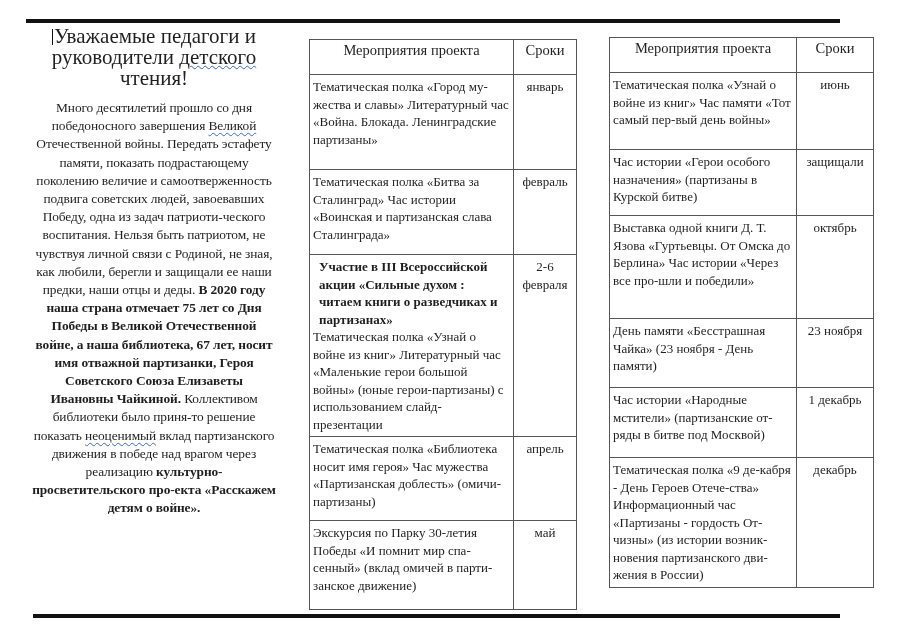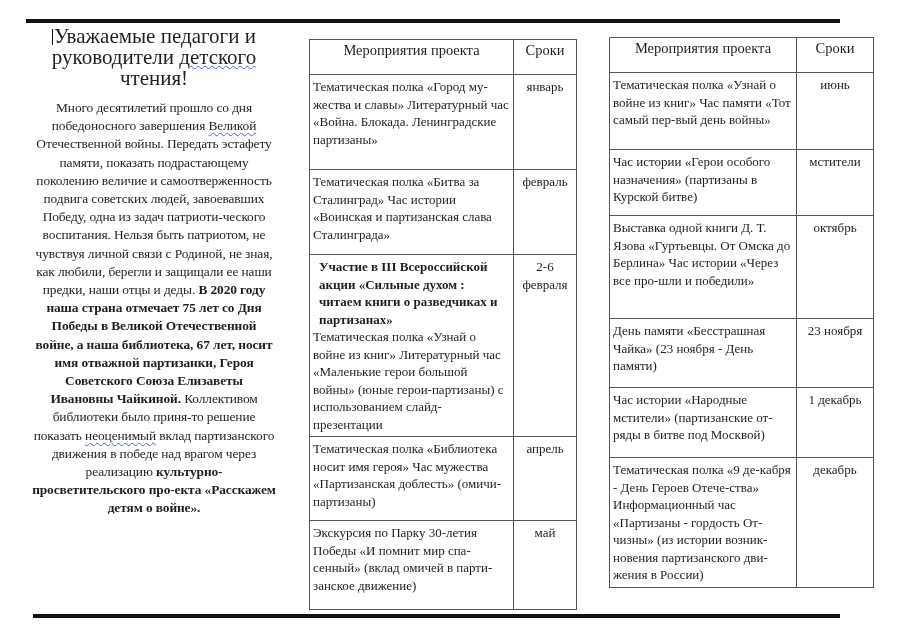--- a/index.html
+++ b/index.html
@@ -105,21 +105,21 @@
       <tr style="height:35px">
     <th>Мероприятия проекта</th>
     <th>Сроки</th>
   </tr>
   <tr style="height:77px">
     <td>Тематическая полка «Узнай о войне из книг» Час памяти «Тот самый пер-вый день войны»</td>
     <td class="date">июнь</td>
   </tr>
   <tr style="height:66px">
     <td>Час истории «Герои особого назначения» (партизаны в Курской битве)</td>
-    <td class="date">мстители</td>
+    <td class="date">защищали</td>
   </tr>
   <tr style="height:103px">
     <td>Выставка одной книги Д. Т. Язова «Гуртьевцы. От Омска до Берлина» Час истории «Через все про-шли и победили»</td>
     <td class="date">октябрь</td>
   </tr>
   <tr style="height:69px">
     <td>День памяти «Бесстрашная Чайка» (23 ноября - День памяти)</td>
     <td class="date">23 ноября</td>
   </tr>
   <tr style="height:70px">

